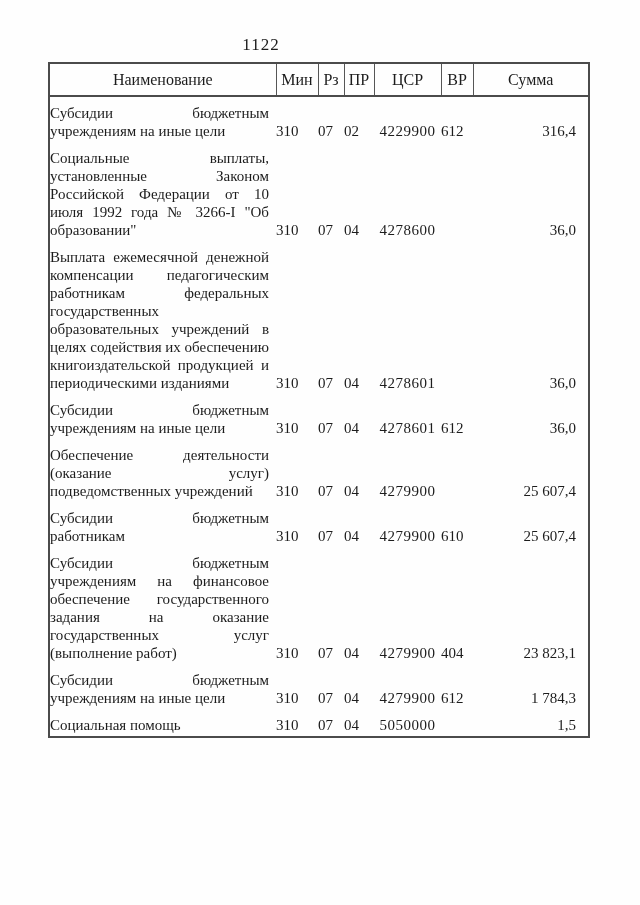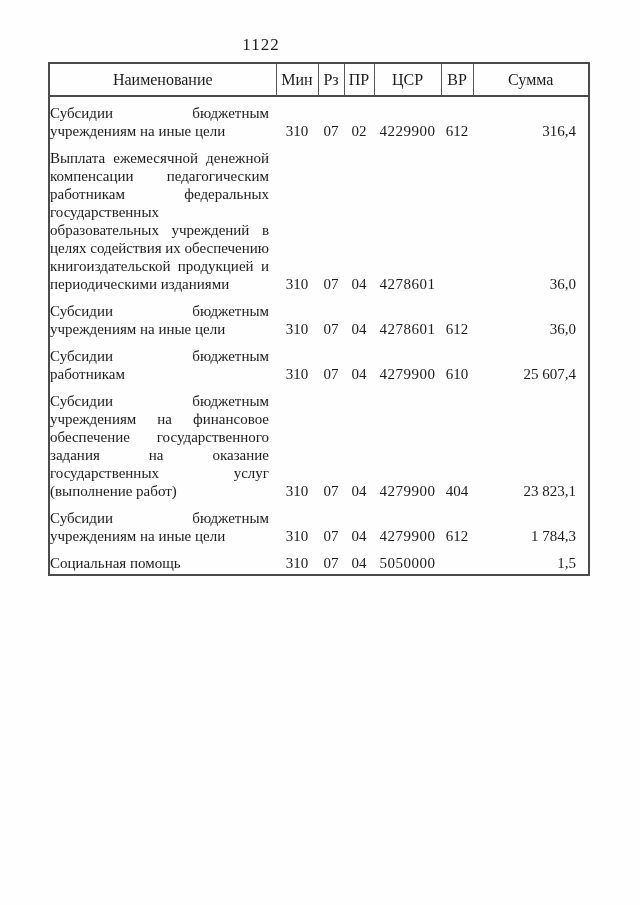--- a/index.html
+++ b/index.html
@@ -50,21 +50,21 @@
   tbody td {
     vertical-align: bottom;
     padding: 7px 0 2px 0;
     border: none;
   }
   td.name {
     text-align: justify;
     padding-right: 7px;
     margin-left: 31px;
   }
-  td.num  { text-align: center; }
+  td.num  { }
   td.csr  { text-align: center; letter-spacing: 0.5px; }
   td.sum  { text-align: right; padding-right: 12px; white-space: nowrap; }
 </style>
 </head>
 <body>
 
 <div class="page">
 
   <div class="page-number">1122</div>
 
@@ -93,36 +93,54 @@
       <tr>
         <td class="name">Субсидии бюджетным учреждениям на иные цели</td>
         <td class="num">310</td>
         <td class="num">07</td>
         <td class="num">02</td>
         <td class="csr">4229900</td>
         <td class="num">612</td>
         <td class="sum">316,4</td>
       </tr>
       <tr>
+        <td class="name">Социальные выплаты, установленные Законом Российской Федерации от 10 июля 1992 года №&nbsp;3266-I "Об образовании"</td>
+        <td class="num">310</td>
+        <td class="num">07</td>
+        <td class="num">04</td>
+        <td class="csr">4278600</td>
+        <td class="num"></td>
+        <td class="sum">36,0</td>
+      </tr>
+      <tr>
         <td class="name">Выплата ежемесячной денежной компенсации педагогическим работникам федеральных государственных образовательных учреждений в целях содействия их обеспечению книгоиздательской продукцией и периодическими изданиями</td>
         <td class="num">310</td>
         <td class="num">07</td>
         <td class="num">04</td>
         <td class="csr">4278601</td>
         <td class="num"></td>
         <td class="sum">36,0</td>
       </tr>
       <tr>
         <td class="name">Субсидии бюджетным учреждениям на иные цели</td>
         <td class="num">310</td>
         <td class="num">07</td>
         <td class="num">04</td>
         <td class="csr">4278601</td>
         <td class="num">612</td>
         <td class="sum">36,0</td>
+      </tr>
+      <tr>
+        <td class="name">Обеспечение деятельности (оказание услуг) подведомственных учреждений</td>
+        <td class="num">310</td>
+        <td class="num">07</td>
+        <td class="num">04</td>
+        <td class="csr">4279900</td>
+        <td class="num"></td>
+        <td class="sum">25 607,4</td>
       </tr>
       <tr>
         <td class="name">Субсидии бюджетным работникам</td>
         <td class="num">310</td>
         <td class="num">07</td>
         <td class="num">04</td>
         <td class="csr">4279900</td>
         <td class="num">610</td>
         <td class="sum">25 607,4</td>
       </tr>

